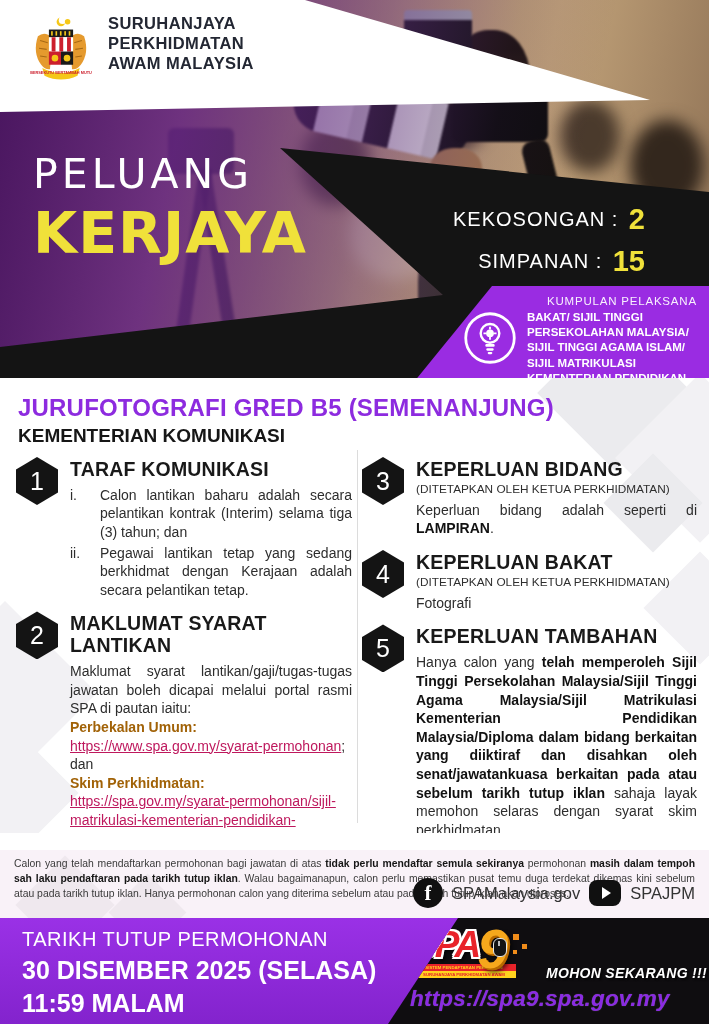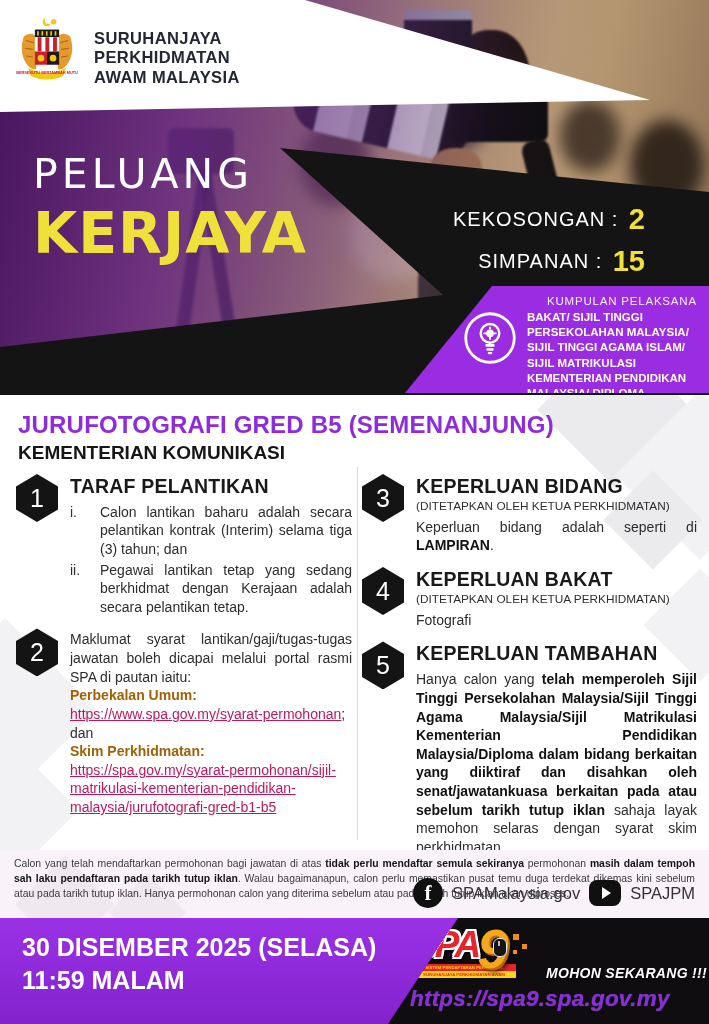--- a/index.html
+++ b/index.html
@@ -26,42 +26,42 @@
   .tripod-a,.tripod-b,.tripod-h{position:absolute;background:#160f1c;opacity:.75;filter:blur(1.5px);}
   .tripod-h{left:168px;top:128px;width:66px;height:46px;border-radius:6px;}
   .tripod-a{left:186px;top:168px;width:13px;height:185px;transform:rotate(8deg);}
   .tripod-b{left:212px;top:168px;width:13px;height:185px;transform:rotate(-9deg);}
 
   .black-ribbon{position:absolute;inset:0;background:#141414;
      clip-path:polygon(280px 148px,709px 192px,709px 395px,0 395px,0 347px,443px 295px);}
 
   .white-head{position:absolute;left:0;top:0;width:709px;height:150px;background:#fff;
      clip-path:polygon(0 0,305px 0,650px 100px,0 112px);}
-  .head-inner{position:absolute;left:14px;top:14px;display:flex;align-items:flex-end;gap:14px;}
+  .head-inner{position:absolute;left:28px;top:14px;display:flex;align-items:flex-start;gap:14px;}
   .org{font-size:16.5px;font-weight:800;line-height:1.2;color:#232733;letter-spacing:.4px;}
 
   .hero-title{position:absolute;left:33px;top:150px;color:#fff;}
   .hero-title .l1{font-size:41px;font-weight:400;letter-spacing:4px;font-family:"DejaVu Sans",sans-serif;}
   .hero-title .l2{font-size:57px;font-weight:800;color:#f0e13a;letter-spacing:1px;margin-top:2px;
                   font-family:"DejaVu Sans",sans-serif;}
 
   .vacancy{position:absolute;right:64px;top:203px;text-align:right;color:#fff;}
   .vac-row{margin-bottom:9px;white-space:nowrap;}
   .vac-label{font-size:20px;letter-spacing:1px;vertical-align:3px;}
   .vac-value{font-size:29px;font-weight:800;color:#f0e13a;margin-left:6px;}
 
   .talent{position:absolute;left:405px;top:286px;width:304px;height:107px;background:#9a2ce2;
      clip-path:polygon(87px 0,304px 0,304px 107px,0 107px);color:#fff;}
   .talent-icon{position:absolute;left:57px;top:24px;width:56px;height:56px;}
   .talent-text{position:absolute;left:122px;top:9px;width:176px;}
   .talent-label{font-size:11.5px;letter-spacing:.8px;color:rgba(255,255,255,.93);margin-bottom:3px;padding-left:20px;}
   .talent-body{font-size:11.5px;font-weight:800;line-height:1.32;}
 
   
-  .content{position:absolute;left:0;top:395px;width:709px;height:455px;background:#fff;overflow:hidden;}
+  .content{position:absolute;left:0;top:378px;width:709px;height:455px;background:#fff;overflow:hidden;}
   .deco{position:absolute;background:#ebebee;transform:rotate(45deg);z-index:0;}
   .deco.f{background:#f2f1f4;}
   .col-divider{position:absolute;left:357px;top:72px;bottom:10px;width:1px;background:#dcdcdc;z-index:1;}
 
   .pos-block{position:relative;z-index:2;padding:16px 20px 0 18px;}
   .pos-title{font-size:24px;font-weight:800;color:#8d2bdf;letter-spacing:.2px;}
   .pos-min{font-size:19px;font-weight:800;color:#161616;margin-top:3px;}
 
   .cols{position:relative;z-index:2;display:flex;margin-top:12px;}
   .col-l{width:352px;padding-left:16px;box-sizing:border-box;}
@@ -238,37 +238,38 @@
       <div class="pos-title">JURUFOTOGRAFI GRED B5 (SEMENANJUNG)</div>
       <div class="pos-min">KEMENTERIAN KOMUNIKASI</div>
     </div>
 
     <div class="cols">
 
       <div class="col-l">
         <div class="sec">
           <div class="hex">1</div>
           <div class="sec-main">
-            <div class="sec-h">TARAF PELANTIKAN</div>
+            <div class="sec-h">TARAF KOMUNIKASI</div>
             <div class="sec-body">
               <div class="ritem">
                 <span class="rnum">i.</span>
                 <span class="rtext">Calon lantikan baharu adalah secara pelantikan kontrak (Interim) selama tiga (3) tahun; dan</span>
               </div>
               <div class="ritem">
                 <span class="rnum">ii.</span>
                 <span class="rtext">Pegawai lantikan tetap yang sedang berkhidmat dengan Kerajaan adalah secara pelantikan tetap.</span>
               </div>
             </div>
           </div>
         </div>
 
         <div class="sec">
           <div class="hex">2</div>
           <div class="sec-main">
+            <div class="sec-h">MAKLUMAT SYARAT LANTIKAN</div>
             <div class="sec-body">
               <span>Maklumat syarat lantikan/gaji/tugas-tugas jawatan boleh dicapai melalui portal rasmi SPA di pautan iaitu:</span><br>
               <span class="lbl">Perbekalan Umum:</span><br>
               <a class="lnk" href="#">https://www.spa.gov.my/syarat-permohonan</a><span>; dan</span><br>
               <span class="lbl">Skim Perkhidmatan:</span><br>
               <a class="lnk" href="#">https://spa.gov.my/syarat-permohonan/sijil-matrikulasi-kementerian-pendidikan-malaysia/jurufotografi-gred-b1-b5</a>
             </div>
           </div>
         </div>
       </div>
@@ -312,20 +313,21 @@
       <div class="handle">SPAMalaysia.gov</div>
       <div class="yt">
           <div class="yt-tri"></div>
         </div>
       <div class="handle">SPAJPM</div>
     </div>
   </div>
 
   <div class="footer">
     <div class="close-block">
+      <div class="close-label">TARIKH TUTUP PERMOHONAN</div>
       <div class="close-date">30 DISEMBER 2025 (SELASA)</div>
       <div class="close-time">11:59 MALAM</div>
     </div>
     <div class="foot-black">
       <div class="spa-logo">
         <div style="position:relative;">
           <span class="spa-word">SPA</span>
           <div class="spa-strips">
             <div class="strip s1">SISTEM PENDAFTARAN PEKERJAAN</div>
             <div class="strip s2">SURUHANJAYA PERKHIDMATAN AWAM</div>

